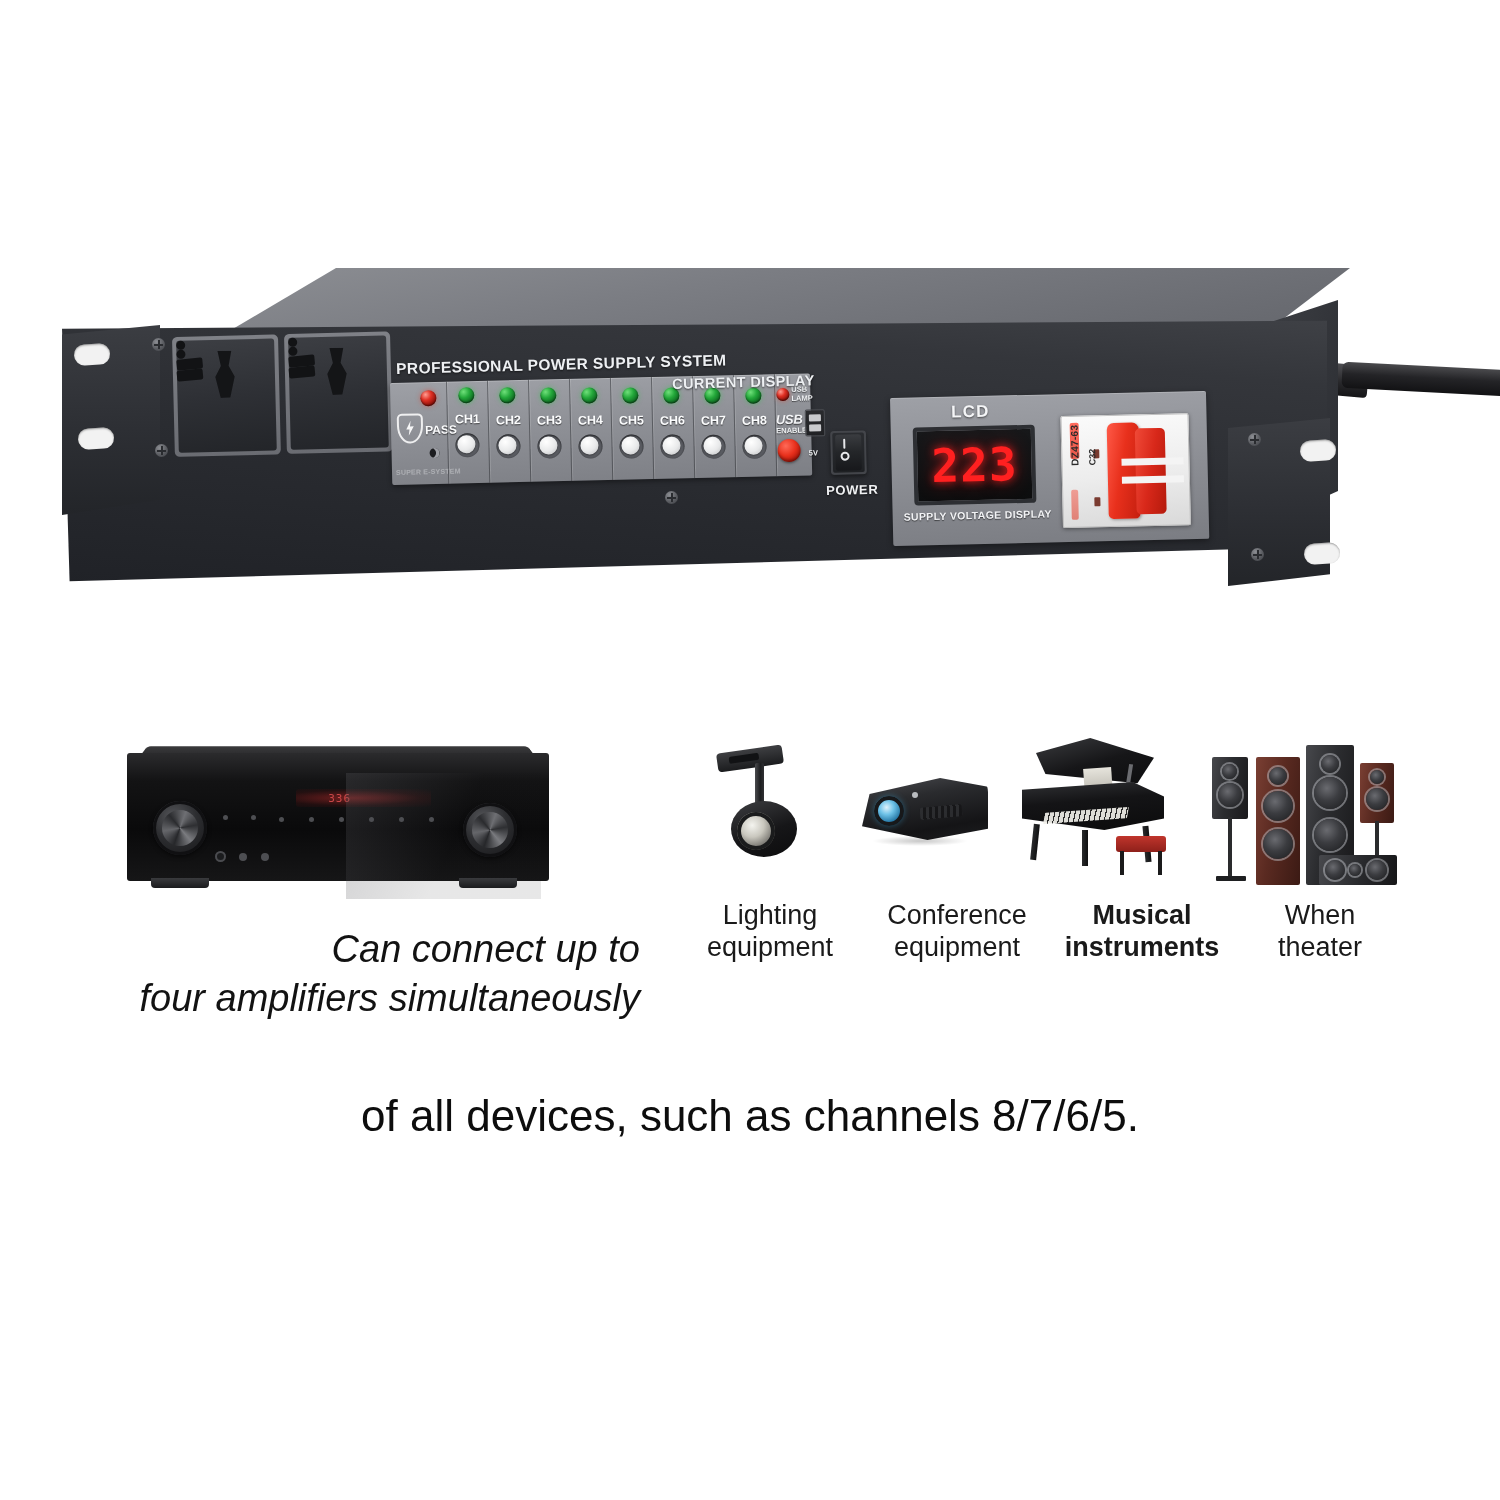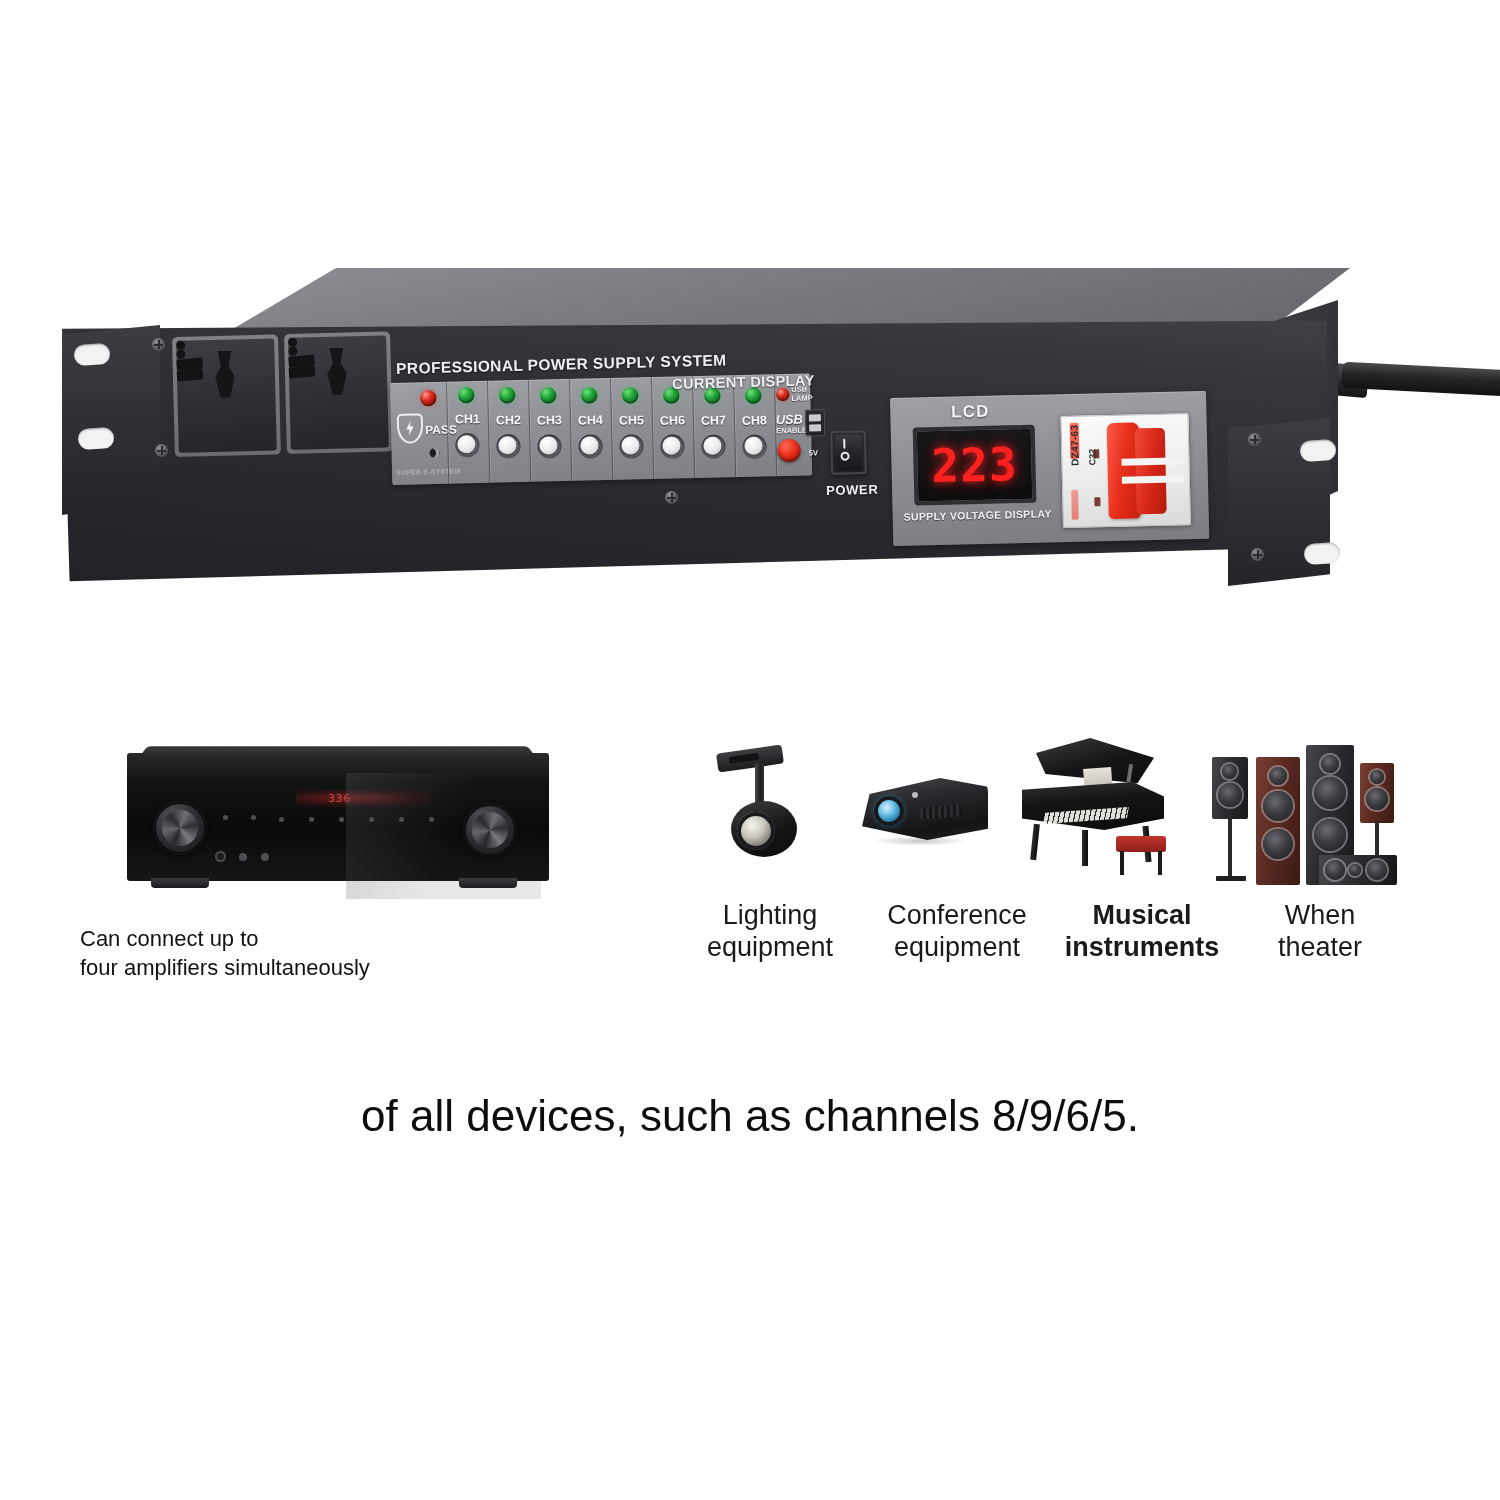--- a/index.html
+++ b/index.html
@@ -348,22 +348,23 @@
   #apps-row { position:absolute; left:0; top:700px; width:1500px; height:300px; }
 
   .app-card { position:absolute; text-align:center; }
   .app-caption {
     font-size: 27px; color:#1a1a1a; line-height:1.18;
     font-family: "Liberation Sans", sans-serif;
     white-space: pre-line;
   }
   #amp-caption {
     position:absolute; left:80px; top:925px; width:560px;
-    text-align:left; font-size: 22px; color:#121212; line-height:1.3;
+    text-align:right; font-size: 38px; color:#121212; line-height:1.3;
     white-space: pre-line;
+    font-style: italic;
   }
 
   
   #amp-img {
     position:absolute; left:127px; top:735px; width:422px; height:160px;
   }
   .amp-body {
     position:absolute; left:0; top:18px; width:100%; height:128px;
     background: linear-gradient(180deg,#2b2b2d 0%,#131314 22%,#0a0a0b 60%,#161617 100%);
     border-radius: 3px;
@@ -816,14 +817,14 @@
     <div class="drv" style="left:30px; top:9px; width:12px; height:12px;"></div>
     <div class="drv" style="left:48px; top:5px; width:20px; height:20px;"></div>
   </div>
 </div>
 <div class="app-card" style="left:1245px; top:900px; width:150px;">
   <div class="app-caption">When
 theater</div>
 </div>
 
 <div id="note-block">
-  <div>of all devices, such as channels 8/9/6/5.</div>
+  <div>of all devices, such as channels 8/7/6/5.</div>
 </div>
 
 </body></html>

